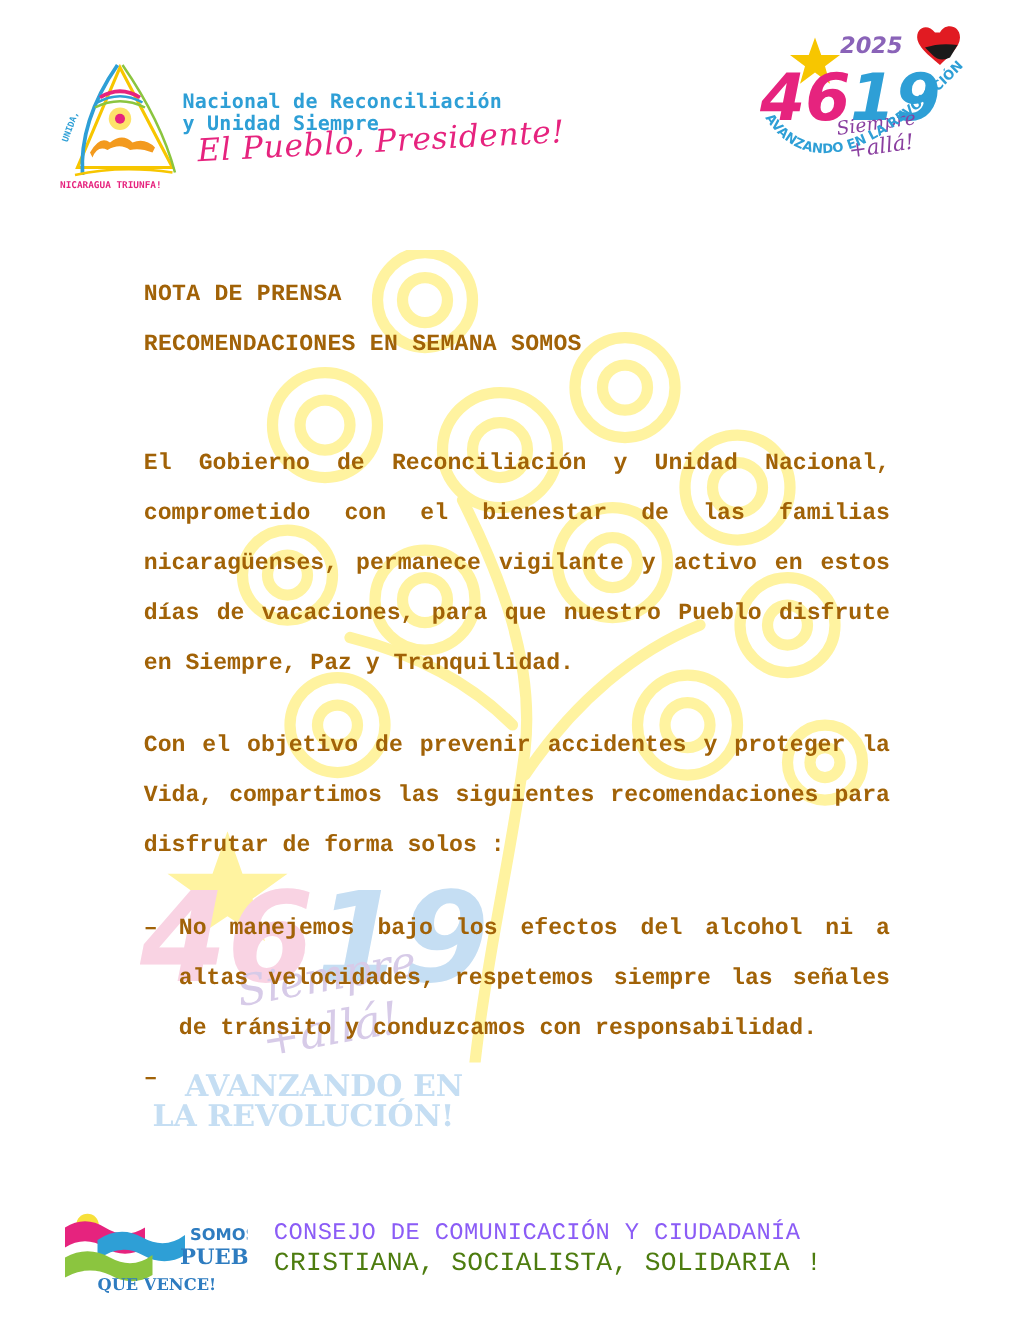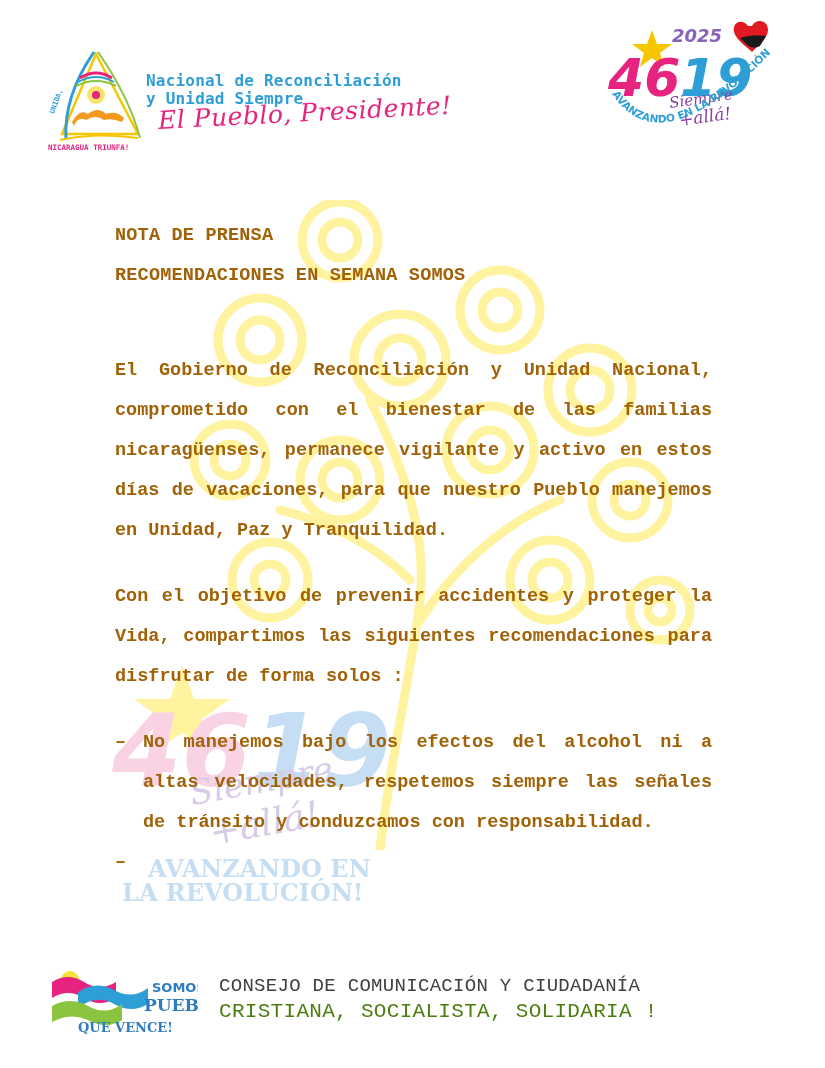--- a/index.html
+++ b/index.html
@@ -22,21 +22,21 @@
   .para { text-align: justify; line-height: 40px; margin: 0; }
   .p1 { margin-top: 55px; }
   .p2 { margin-top: 26px; }
   .list { margin: 26px 0 0 0; padding: 0; list-style: none; }
   .list li { position: relative; padding-left: 28px; text-align: justify; line-height: 40px; }
   .list li .dash { position: absolute; left: 0; top: 0; }
 
   
   .footer-logo { position: absolute; left: 48px; top: 968px; width: 150px; height: 70px; }
   .footer-text { position: absolute; left: 219px; top: 973px; font-family: "Liberation Mono", monospace; font-size: 19px; line-height: 26px; letter-spacing: 0.3px; }
-  .footer-line1 { color: #404040; }
+  .footer-line1 { color: #8b5cf6; }
   .footer-line2 { color: #4d7c0f; font-size: 21px; }
 </style>
 </head>
 <body>
 
 <svg class="logo-left" viewBox="0 0 100 104">
   <path d="M50 6 L92 86 L16 86 Z" fill="none" stroke="#f7c600" stroke-width="2.5"></path>
   <path d="M48 4 C30 30 18 60 20 92" fill="none" stroke="#2e9fd6" stroke-width="3"></path>
   <path d="M52 4 C70 30 86 60 94 90" fill="none" stroke="#8bc53f" stroke-width="2"></path>
   <path d="M34 30 Q50 20 66 30" fill="none" stroke="#e6237e" stroke-width="3"></path>
@@ -110,21 +110,21 @@
   <text x="80" y="140" font-family="DejaVu Serif, serif" font-size="34" font-style="italic" fill="#d7cbe8" transform="rotate(-10 80 140)">Siempre</text>
   <text x="100" y="180" font-family="DejaVu Serif, serif" font-size="36" font-style="italic" fill="#d7cbe8" transform="rotate(-10 100 180)">+allá!</text>
   <text x="36" y="212" font-family="DejaVu Serif, serif" font-size="24" font-weight="bold" fill="#c5def3">AVANZANDO EN</text>
   <text x="10" y="236" font-family="DejaVu Serif, serif" font-size="24" font-weight="bold" fill="#c5def3">LA REVOLUCIÓN!</text>
 </svg>
 
 <div class="content">
   <div class="heading">NOTA DE PRENSA</div>
   <div class="heading">RECOMENDACIONES EN SEMANA SOMOS</div>
 
-  <p class="para p1">El Gobierno de Reconciliación y Unidad Nacional, comprometido con el bienestar de las familias nicaragüenses, permanece vigilante y activo en estos días de vacaciones, para que nuestro Pueblo manejemos en Unidad, Paz y Tranquilidad.</p>
+  <p class="para p1">El Gobierno de Reconciliación y Unidad Nacional, comprometido con el bienestar de las familias nicaragüenses, permanece vigilante y activo en estos días de vacaciones, para que nuestro Pueblo disfrute en Siempre, Paz y Tranquilidad.</p>
   <p class="para p2">Con el objetivo de prevenir accidentes y proteger la Vida, compartimos las siguientes recomendaciones para disfrutar de forma solos :</p>
 
   <ul class="list">
     <li>
       <span class="dash">–</span>
       <span>No manejemos bajo los efectos del alcohol ni a altas velocidades, respetemos siempre las señales de tránsito y conduzcamos con responsabilidad.</span>
     </li>
     <li>
       <span class="dash">–</span>
     </li>

